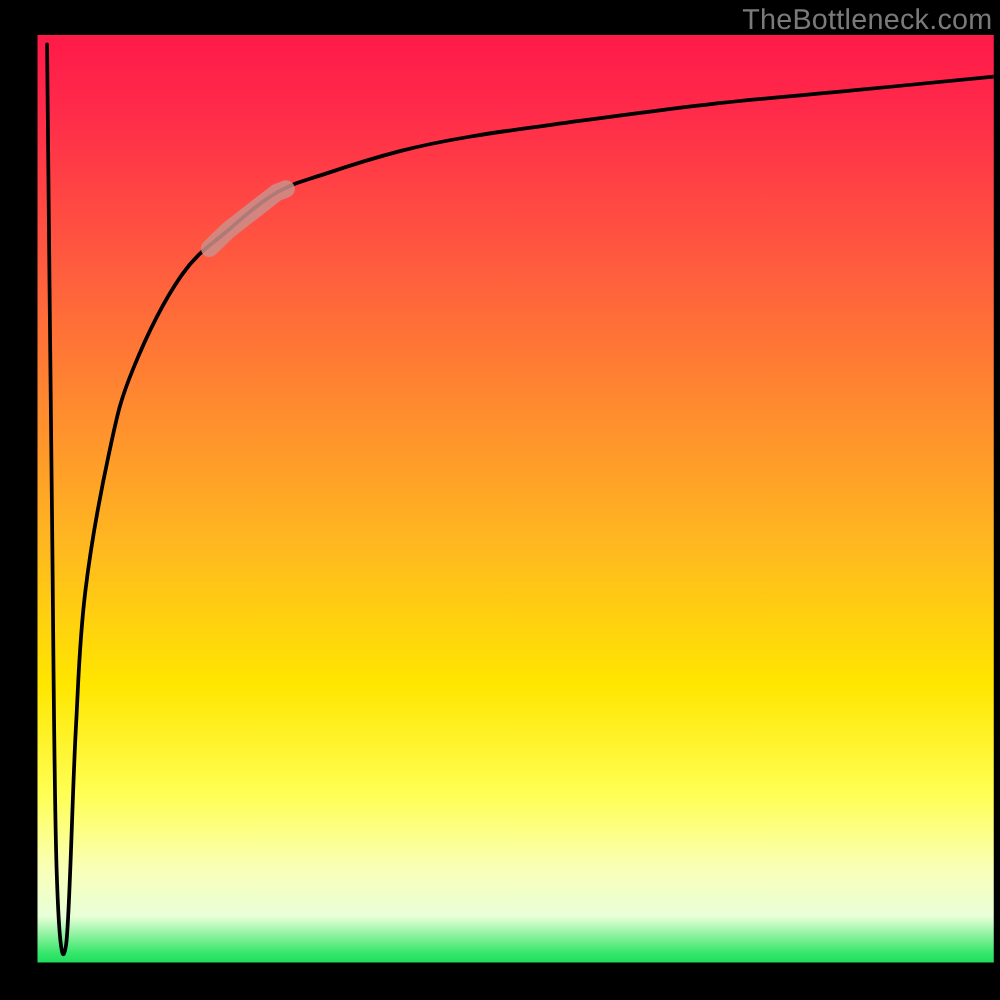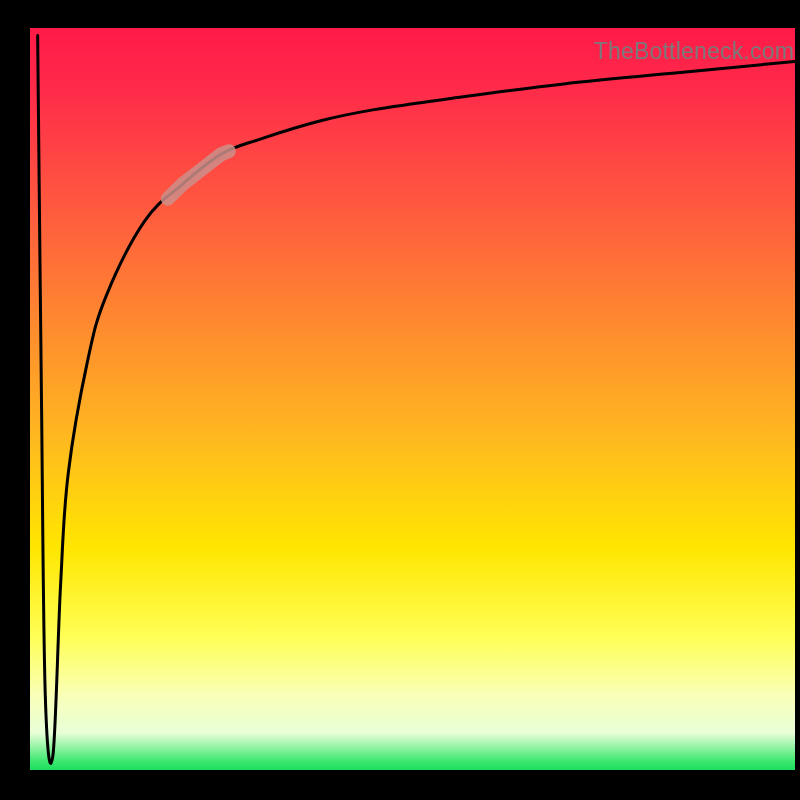--- a/index.html
+++ b/index.html
@@ -38,21 +38,20 @@
   }
   .attribution {
     position: absolute;
     top: 2px;
     right: 6px;
     font-family: Arial, Helvetica, sans-serif;
     font-size: 23px;
     color: #7a7a7a;
     font-weight: 400;
     letter-spacing: 0.2px;
-    margin-top: 36px;
   }
   .curve {
     position: absolute;
     left: 30px;
     top: 28px;
     width: 765px;
     height: 742px;
     pointer-events: none;
   }
   .highlight {

